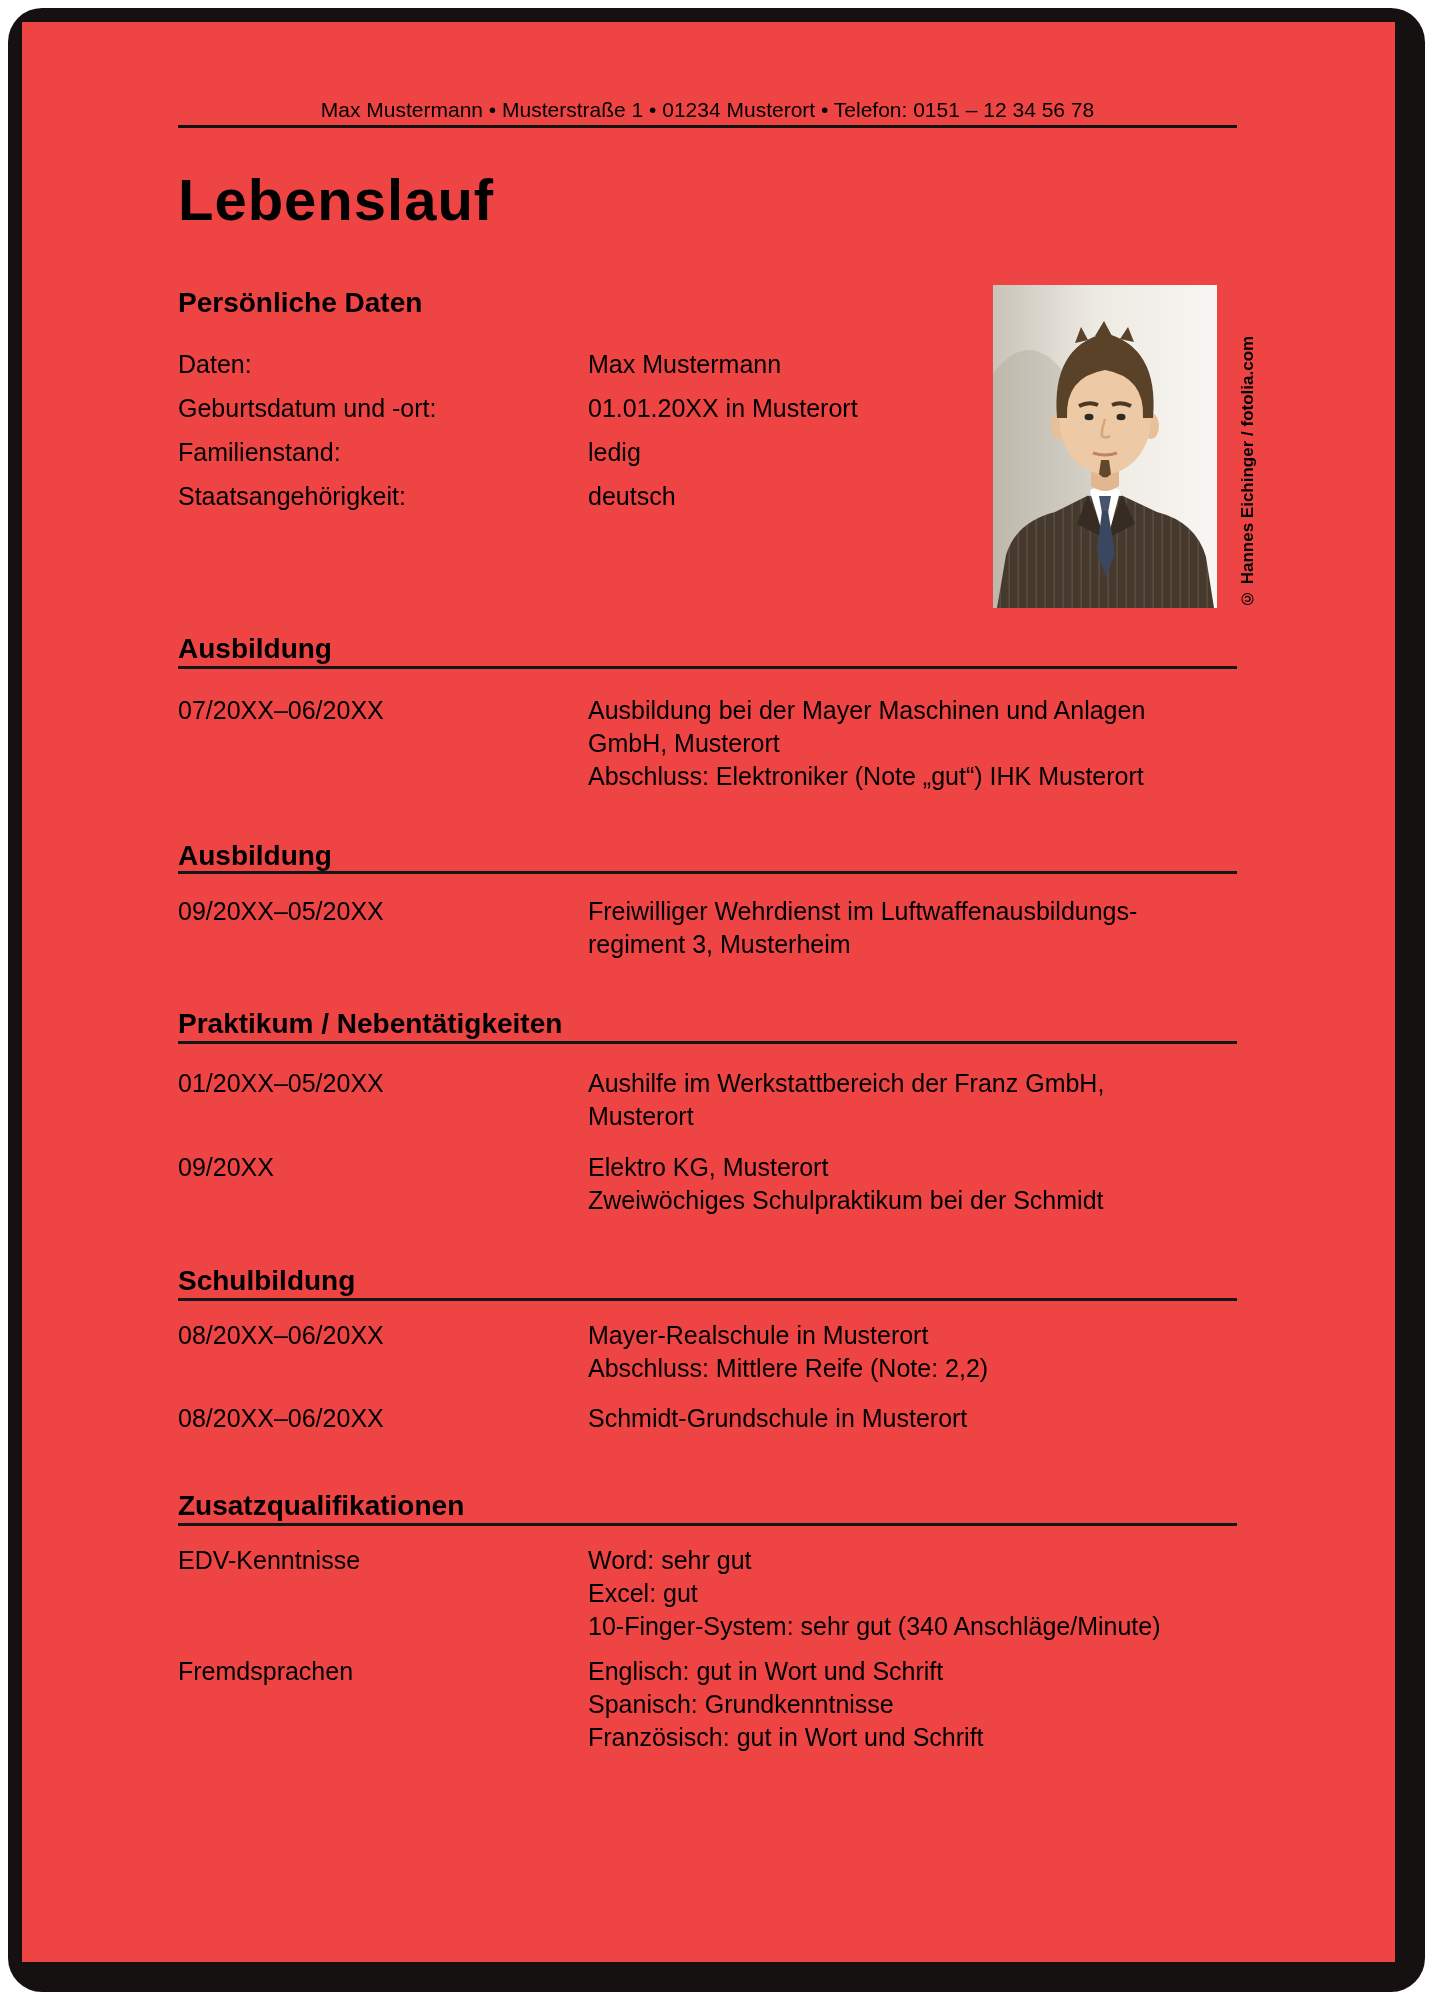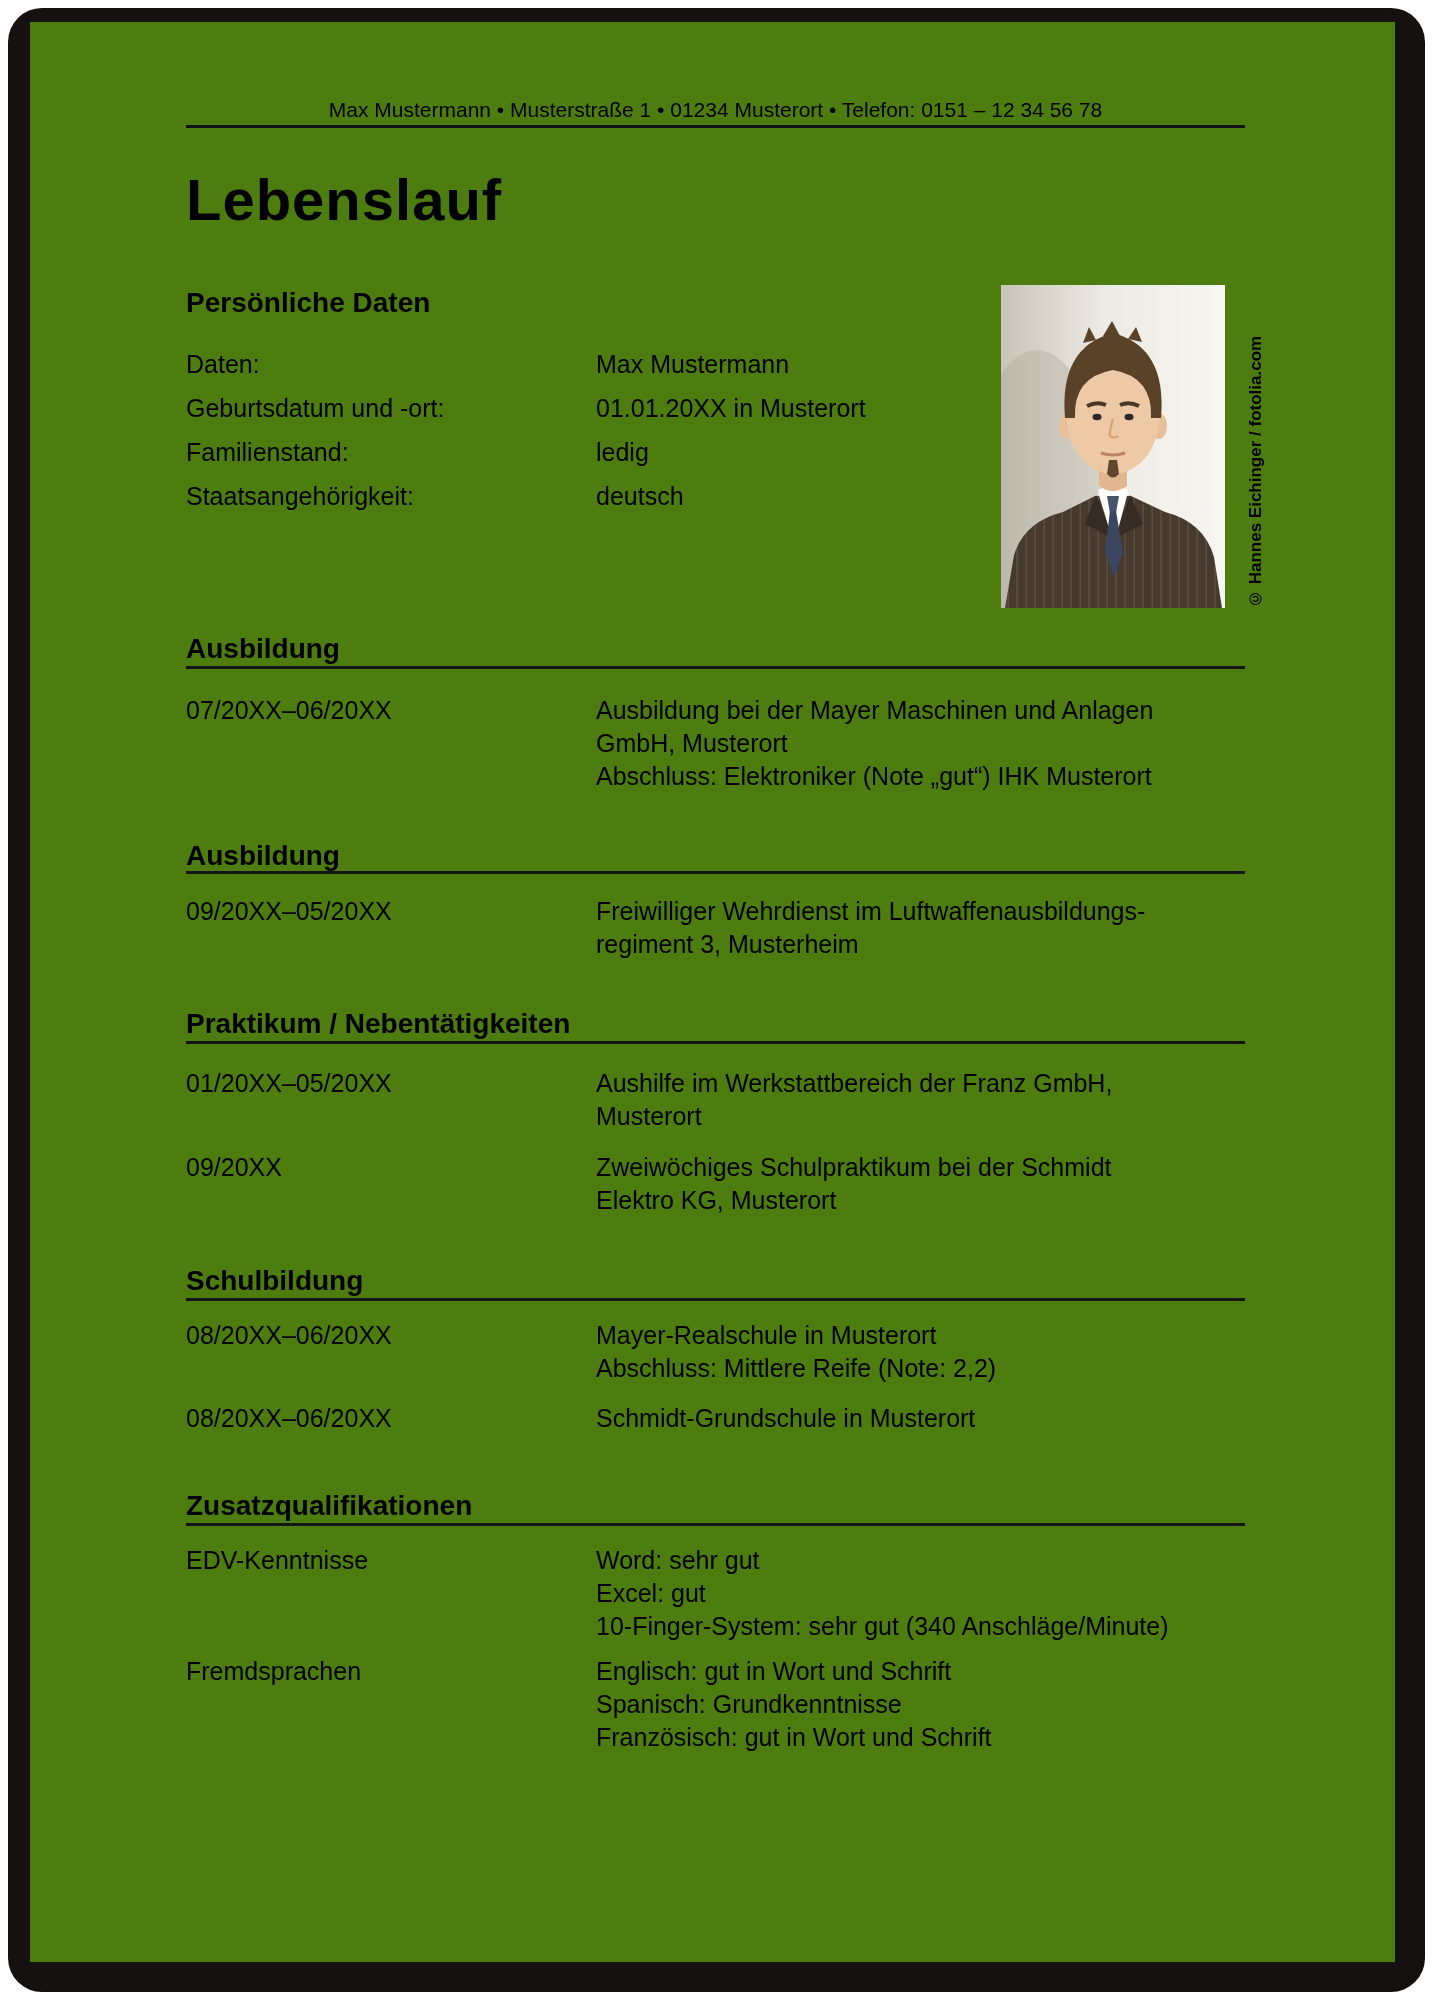--- a/index.html
+++ b/index.html
@@ -1,19 +1,19 @@
 <!DOCTYPE html>
 <html lang="de"><head>
 <meta charset="utf-8">
 <style>
   html,body{margin:0;padding:0;background:#fff;}
   .canvas{position:relative;width:1432px;height:2000px;background:#fff;overflow:hidden;
           font-family:"Liberation Sans","DejaVu Sans",sans-serif;color:#000;}
   .frame{position:absolute;left:8px;top:8px;right:7px;bottom:8px;background:#141110;border-radius:34px;}
-  .page{position:absolute;left:14px;top:14px;right:30px;bottom:30px;background:#4d7c0f;margin-left:8px;}
+  .page{position:absolute;left:14px;top:14px;right:30px;bottom:30px;background:#ef4444;}
 
   
   .abs{position:absolute;}
   .contact{left:156px;top:76px;width:1059px;text-align:center;font-size:21px;line-height:23px;white-space:nowrap;}
   .hdr-rule{left:156px;top:103px;width:1059px;height:3px;background:#121212;}
   .doc-title{left:156px;top:148px;width:1059px;text-align:left;font-size:58px;font-weight:bold;line-height:60px;letter-spacing:1px;}
 
   .sec-head{left:156px;width:1059px;font-size:28px;font-weight:bold;line-height:32px;}
   .sec-rule{left:156px;width:1059px;height:3px;background:#161616;}
 
@@ -128,22 +128,22 @@
       <div class="abs entry" style="top:1045px">
         <div class="col-l">01/20XX–05/20XX</div>
         <div class="col-r">
           <div>Aushilfe im Werkstattbereich der Franz GmbH,</div>
           <div>Musterort</div>
         </div>
       </div>
       <div class="abs entry" style="top:1129px">
         <div class="col-l">09/20XX</div>
         <div class="col-r">
+          <div>Elektro KG, Musterort</div>
           <div>Zweiwöchiges Schulpraktikum bei der Schmidt</div>
-          <div>Elektro KG, Musterort</div>
         </div>
       </div>
 
       <div class="abs sec-head" style="top:1243px">Schulbildung</div>
       <div class="abs sec-rule" style="top:1276px"></div>
       <div class="abs entry" style="top:1297px">
         <div class="col-l">08/20XX–06/20XX</div>
         <div class="col-r">
           <div>Mayer-Realschule in Musterort</div>
           <div>Abschluss: Mittlere Reife (Note: 2,2)</div>

